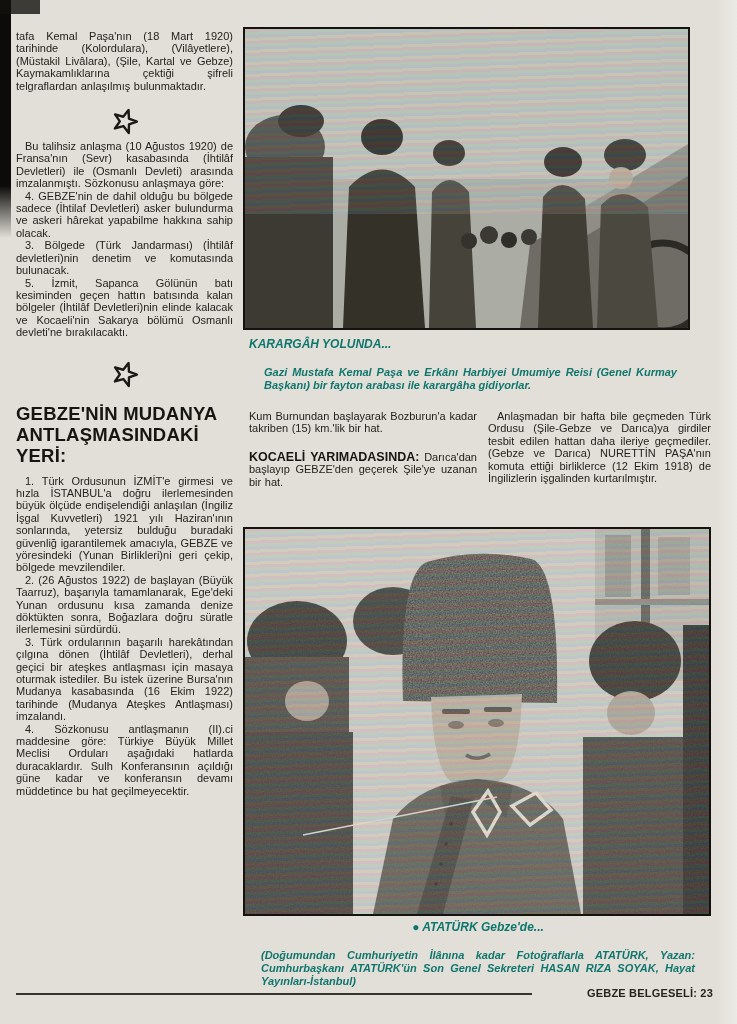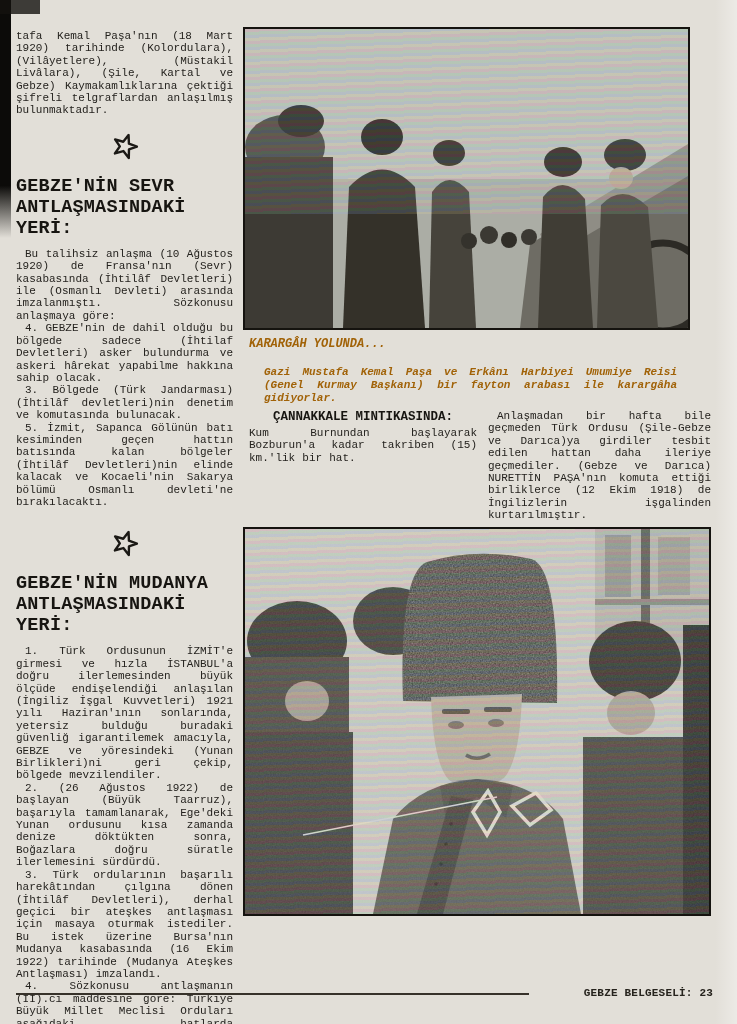--- a/index.html
+++ b/index.html
@@ -1,19 +1,19 @@
 <!DOCTYPE html>
 <html><head>
 <meta charset="utf-8">
 <style>
   html,body{margin:0;padding:0;background:#b9b6af;}
   .page{
     position:relative;width:737px;height:1024px;margin:0 auto;
     background:#e2dfd8;overflow:hidden;
-    font-family:Liberation Mono, monospace;color:#201e1a;
+    font-family:Liberation Sans, sans-serif;color:#201e1a;
   }
   .page::after{content:"";position:absolute;right:0;top:0;width:22px;height:100%;
     background:linear-gradient(to right,rgba(0,0,0,0),rgba(255,255,255,.35));pointer-events:none;}
   .scan-edge{position:absolute;left:0;top:0;width:11px;height:238px;
     background:linear-gradient(to bottom,#0c0b09 78%,rgba(12,11,9,0));}
   .scan-edge2{position:absolute;left:0;top:0;width:40px;height:14px;background:#14120f;opacity:.8;}
 
   
   .col-left{position:absolute;left:16px;top:30px;width:217px;}
   .body{font-size:11px;line-height:12.4px;text-align:justify;margin:0;
@@ -30,21 +30,21 @@
   .photo svg{display:block;width:100%;height:100%;}
   .photo1{left:243px;top:27px;width:447px;height:303px;}
   .photo2{left:243px;top:527px;width:468px;height:389px;}
   .scanlines{position:absolute;inset:0;pointer-events:none;
     background:repeating-linear-gradient(178deg,
       rgba(255,140,190,.16) 0 3px, rgba(140,230,170,.16) 3px 6px,
       rgba(140,180,255,.16) 6px 9px, rgba(255,235,150,.13) 9px 12px);}
   .scanlines.top{height:62%;}
 
   
-  .caption{position:absolute;font-style:italic;font-weight:bold;color:#a16207;}
+  .caption{position:absolute;font-style:italic;font-weight:bold;color:#0f766e;}
   .cap1{left:249px;top:337px;width:443px;}
   .cap-title{font-size:12px;margin:0 0 2px 0;}
   .cap-body{font-size:11px;line-height:13.2px;margin:15px;text-align:justify;}
   .cap2{left:246px;top:920px;width:464px;}
   .cap2 .cap-title{text-align:center;font-size:12px;}
 
   
   .twocol{position:absolute;left:249px;top:410px;width:462px;display:flex;gap:11px;}
   .twocol .c1{width:228px;}
   .twocol .c2{flex:1;}
@@ -65,21 +65,20 @@
 
   <div class="col-left">
     <p class="body intro">tafa Kemal Paşa'nın (18 Mart 1920) tarihinde (Kolordulara), (Vilâyetlere), (Müstakil Livâlara), (Şile, Kartal ve Gebze) Kaymakamlıklarına çektiği şifreli telgraflardan anlaşılmış bulunmaktadır.</p>
 
     <div class="star-wrap">
       <svg width="26" height="26" viewBox="0 0 26 26" style="transform:rotate(18deg)">
         <path d="M13 1.5 L16 9.5 L24.5 9.8 L17.8 14.9 L20.3 23.2 L13 18.3 L5.7 23.2 L8.2 14.9 L1.5 9.8 L10 9.5 Z" fill="none" stroke="#1b1915" stroke-width="2.4" stroke-linejoin="round"></path>
       </svg>
     </div>
 
-    <h2 class="heading">GEBZE'NİN SEVR ANTLAŞMASINDAKİ YERİ:</h2>
     <p class="body p-ind">Bu talihsiz anlaşma (10 Ağustos 1920) de Fransa'nın (Sevr) kasabasında (İhtilâf Devletleri) ile (Osmanlı Devleti) arasında imzalanmıştı. Sözkonusu anlaşmaya göre:</p>
     <p class="body p-ind">4. GEBZE'nin de dahil olduğu bu bölgede sadece (İhtilaf Devletleri) asker bulundurma ve askeri hârekat yapabilme hakkına sahip olacak.</p>
     <p class="body p-ind">3. Bölgede (Türk Jandarması) (İhtilâf devletleri)nin denetim ve komutasında bulunacak.</p>
     <p class="body p-ind">5. İzmit, Sapanca Gölünün batı kesiminden geçen hattın batısında kalan bölgeler (İhtilâf Devletleri)nin elinde kalacak ve Kocaeli'nin Sakarya bölümü Osmanlı devleti'ne bırakılacaktı.</p>
 
     <div class="star-wrap" style="margin-top:22px">
       <svg width="26" height="26" viewBox="0 0 26 26" style="transform:rotate(18deg)">
         <path d="M13 1.5 L16 9.5 L24.5 9.8 L17.8 14.9 L20.3 23.2 L13 18.3 L5.7 23.2 L8.2 14.9 L1.5 9.8 L10 9.5 Z" fill="none" stroke="#1b1915" stroke-width="2.4" stroke-linejoin="round"></path>
       </svg>
     </div>
@@ -118,22 +117,22 @@
     <div class="scanlines top"></div>
   </figure>
 
   <div class="caption cap1">
     <p class="cap-title">KARARGÂH YOLUNDA...</p>
     <p class="cap-body">Gazi Mustafa Kemal Paşa ve Erkânı Harbiyei Umumiye Reisi (Genel Kurmay Başkanı) bir fayton arabası ile karargâha gidiyorlar.</p>
   </div>
 
   <div class="twocol">
     <div class="c1">
-      <h3 class="subhead">ÇANNAKKALE MINTIKASINDA:</h3>
       <p class="body">Kum Burnundan başlayarak Bozburun'a kadar takriben (15) km.'lik bir hat.</p>
+      <p class="body" style="margin-top:16px"><span class="inline-head">KOCAELİ YARIMADASINDA:</span><span> Darıca'dan başlayıp GEBZE'den geçerek Şile'ye uzanan bir hat.</span></p>
     </div>
     <div class="c2">
       <p class="body p-ind">Anlaşmadan bir hafta bile geçmeden Türk Ordusu (Şile-Gebze ve Darıca)ya girdiler tesbit edilen hattan daha ileriye geçmediler. (Gebze ve Darıca) NURETTİN PAŞA'nın komuta ettiği birliklerce (12 Ekim 1918) de İngilizlerin işgalinden kurtarılmıştır.</p>
     </div>
   </div>
 
   <figure class="photo photo2" style="margin:0">
     <svg viewBox="0 0 464 385" preserveAspectRatio="none">
       <defs>
         <filter id="grain" x="0" y="0" width="100%" height="100%">
@@ -177,18 +176,22 @@
       <g stroke="#ded8cb" stroke-width="3.5" fill="none">
         <path d="M228,283 l15,-21 l12,21 l-13,23 Z"></path>
         <path d="M267,277 l24,-13 l15,17 l-21,15 Z"></path>
       </g>
       <path d="M58,306 L252,268" stroke="#d8d3c8" stroke-width="1.5"></path>
       <rect width="464" height="385" filter="url(#grain)" opacity="0.28"></rect>
     </svg>
     <div class="scanlines"></div>
   </figure>
 
+  <div class="caption cap2">
+    <p class="cap-title">● ATATÜRK Gebze'de...</p>
+    <p class="cap-body">(Doğumundan Cumhuriyetin İlânına kadar Fotoğraflarla ATATÜRK, Yazan: Cumhurbaşkanı ATATÜRK'ün Son Genel Sekreteri HASAN RIZA SOYAK, Hayat Yayınları-İstanbul)</p>
+  </div>
 
   <div class="footer">
     <div class="rule"></div>
     <span class="flabel">GEBZE BELGESELİ: 23</span>
   </div>
 </div>
 
 </body></html>

